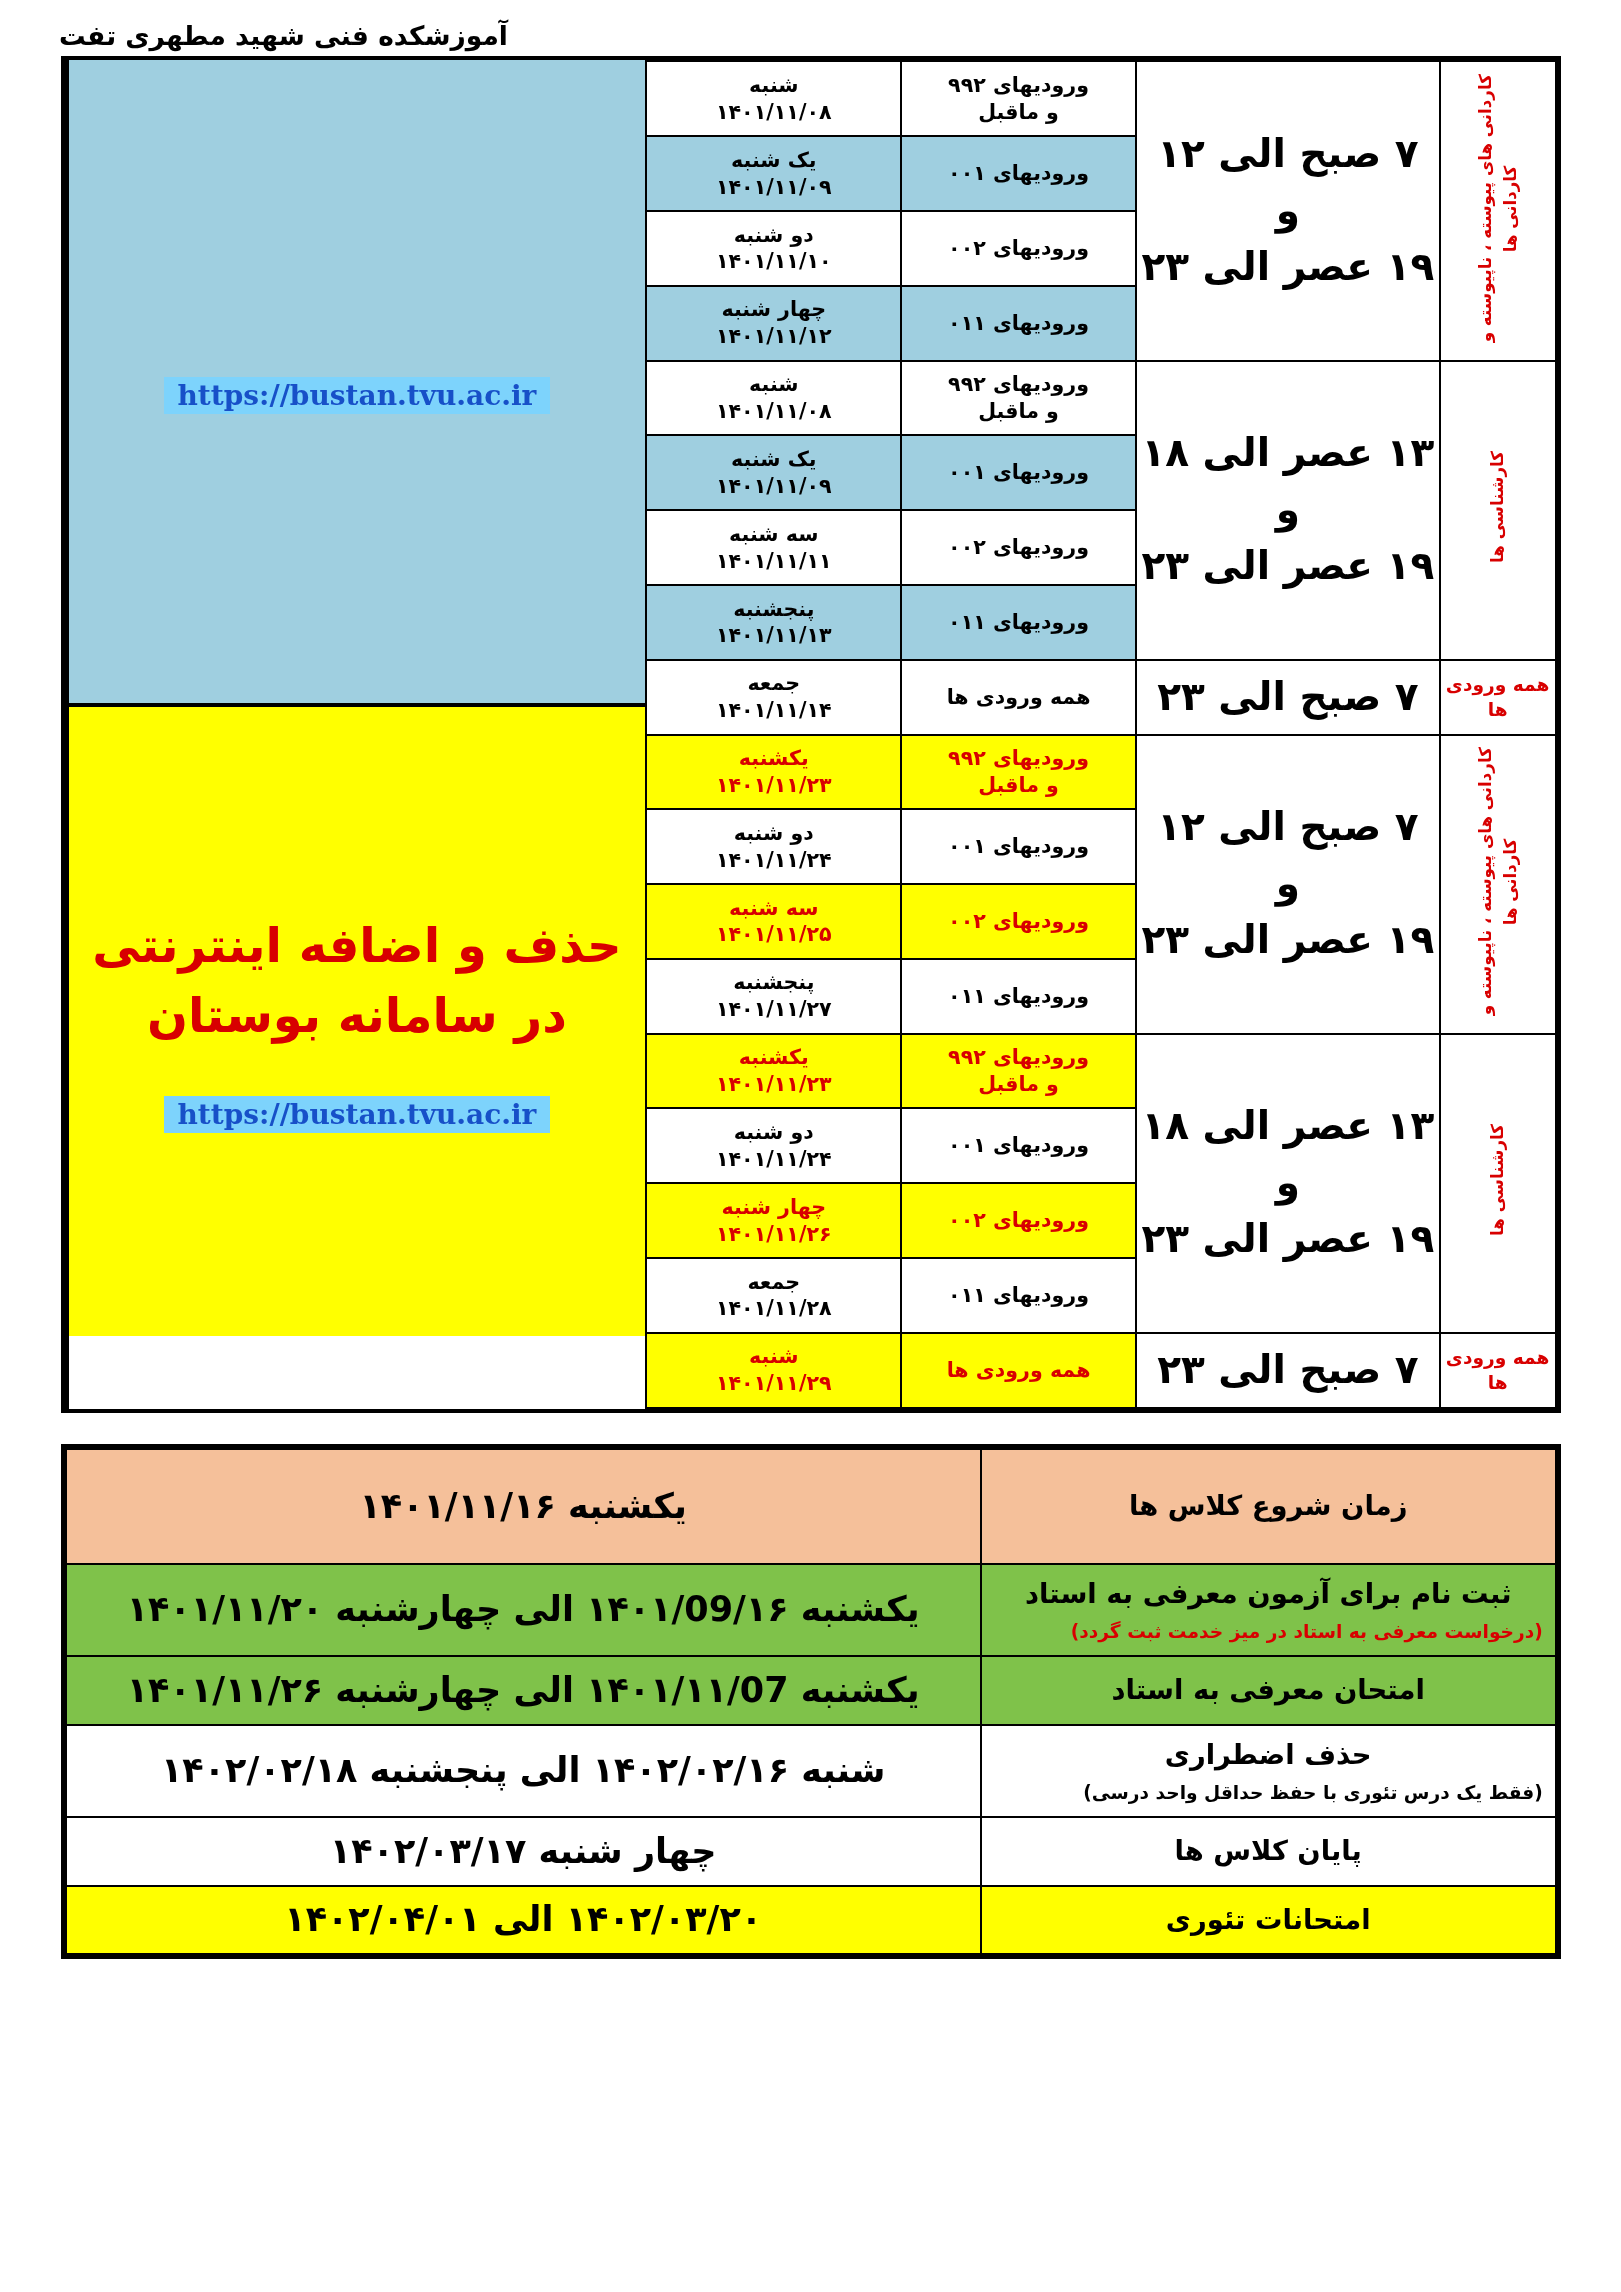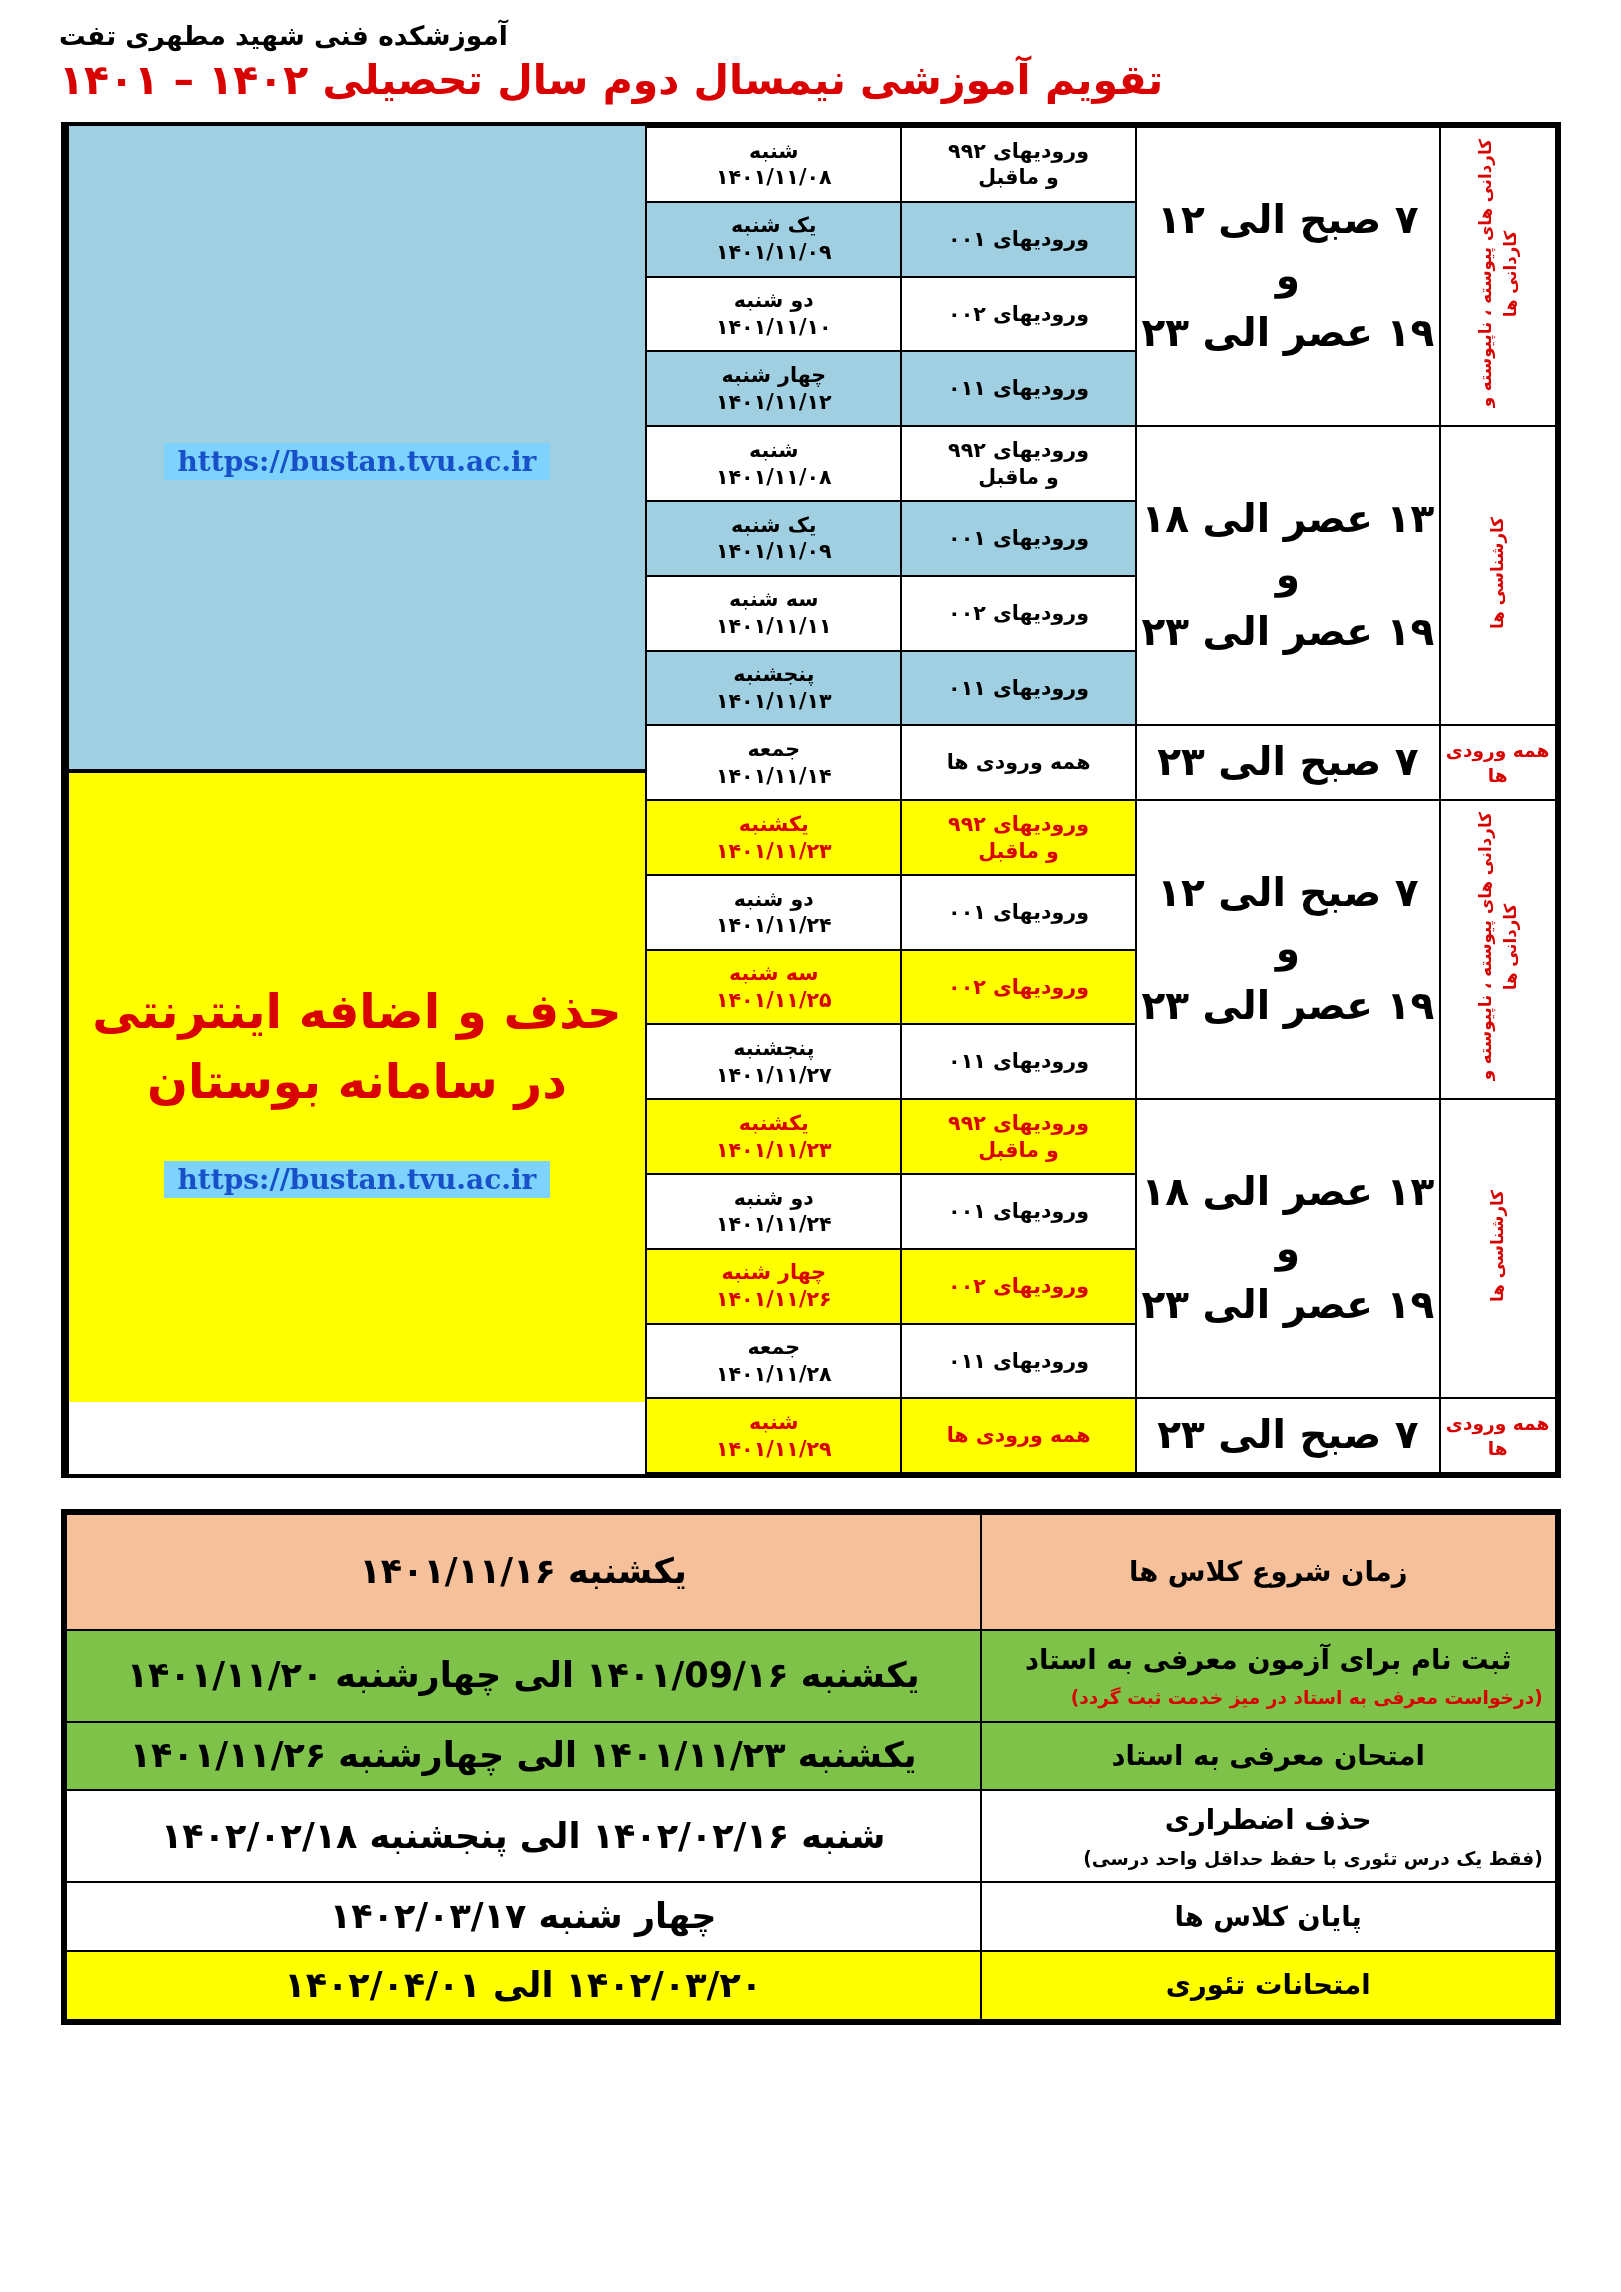--- a/index.html
+++ b/index.html
@@ -189,21 +189,20 @@
   .sub-red { color: #d80000; }
   .b-row-start td { height: 94px; }
 </style>
 </head>
 <body>
 
 <div class="page">
 
   <div class="header">
     <div class="inst-name">آموزشکده فنی شهید مطهری تفت</div>
-    <div class="main-title">تقویم آموزشی نیمسال دوم سال تحصیلی ۱۴۰۲ – ۱۴۰۱</div>
   </div>
 
   <div class="top-block">
 
     <table class="sched-table">
       <tbody>
 
         <tr class="row-h-std">
           <td class="c-group" rowspan="4">
             <span class="vert">کاردانی های پیوسته ، ناپیوسته و کاردانی ها</span>
@@ -355,21 +354,21 @@
         </tr>
         <tr>
           <td class="b-label bg-green">
             <span>ثبت نام برای آزمون معرفی به استاد</span>
             <span class="sub sub-red">(درخواست معرفی به استاد در میز خدمت ثبت گردد)</span>
           </td>
           <td class="b-value bg-green">یکشنبه ۱۴۰۱/09/۱۶ الی  چهارشنبه ۱۴۰۱/۱۱/۲۰</td>
         </tr>
         <tr>
           <td class="b-label bg-green">امتحان معرفی به استاد</td>
-          <td class="b-value bg-green">یکشنبه ۱۴۰۱/۱۱/۲۳ الی چهارشنبه ۱۴۰۱/۱۱/۲۶</td>
+          <td class="b-value bg-green">یکشنبه ۱۴۰۱/۱۱/07 الی چهارشنبه ۱۴۰۱/۱۱/۲۶</td>
         </tr>
         <tr>
           <td class="b-label bg-white">
             <span>حذف اضطراری</span>
             <span class="sub">(فقط یک درس تئوری با حفظ حداقل واحد درسی)</span>
           </td>
           <td class="b-value bg-white">شنبه ۱۴۰۲/۰۲/۱۶ الی پنجشنبه ۱۴۰۲/۰۲/۱۸</td>
         </tr>
         <tr>
           <td class="b-label bg-white">پایان کلاس ها</td>

